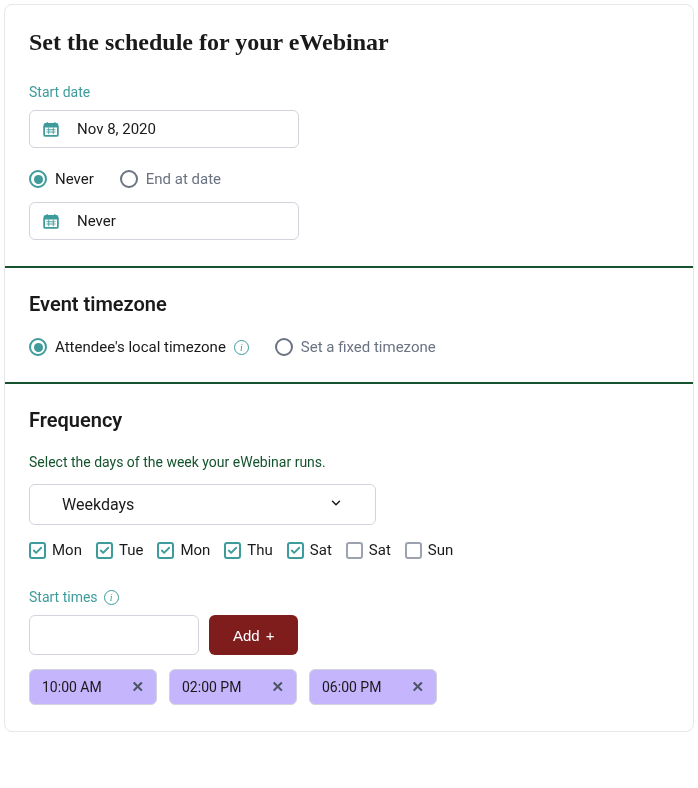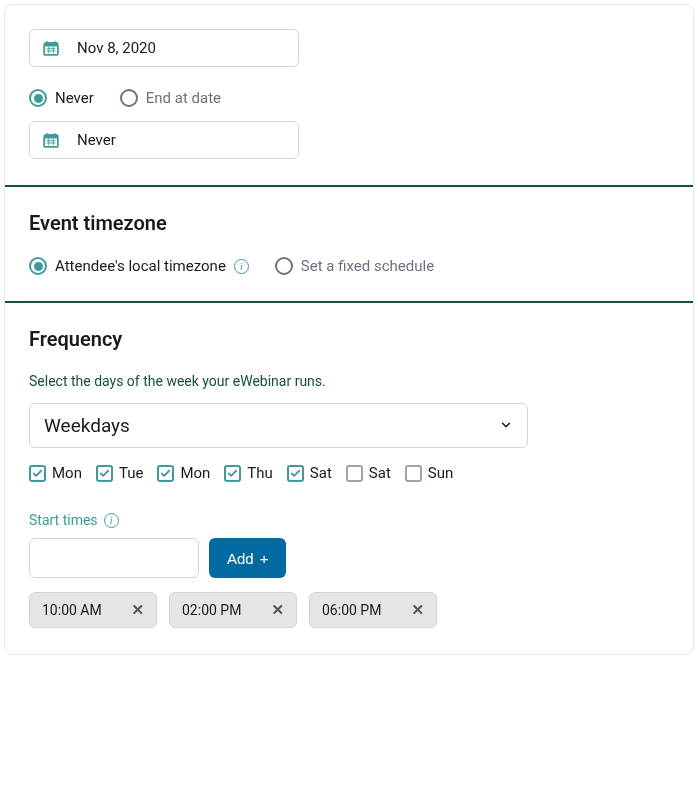--- a/index.html
+++ b/index.html
@@ -103,23 +103,23 @@
       font-size: 14px;
       color: #14532d;
       margin-bottom: 14px;
     }
     .select-input {
       display: flex;
       align-items: center;
       justify-content: space-between;
       border: 1px solid #d1d5db;
       border-radius: 6px;
-      padding: 10px 14px;
-      width: 499px;
-      font-size: 19px;
+      padding: 10px 32px;
+      width: 347px;
+      font-size: 16px;
       color: #1a1a1a;
       cursor: pointer;
       margin-bottom: 16px;
     }
     .days-row {
       display: flex;
       gap: 14px;
       align-items: center;
       flex-wrap: nowrap;
     }
@@ -152,39 +152,39 @@
     }
     .text-input {
       border: 1px solid #d1d5db;
       border-radius: 6px;
       padding: 10px 12px;
       width: 170px;
       height: 40px;
       font-size: 15px;
     }
     .add-btn {
-      background: #0369a1;
+      background: #7f1d1d;
       color: #fff;
       border: none;
       border-radius: 6px;
-      padding: 10px 18px;
+      padding: 10px 24px;
       font-size: 15px;
       cursor: pointer;
       display: flex;
       align-items: center;
       gap: 6px;
       height: 40px;
     }
     .chips {
       display: flex;
       gap: 12px;
     }
     .chip {
       border: 1px solid #d1d5db;
-      background: #e5e5e5;
+      background: #c4b5fd;
       border-radius: 6px;
       padding: 8px 12px;
       font-size: 14px;
       color: #1a1a1a;
       display: flex;
       align-items: center;
       gap: 14px;
       min-width: 128px;
       justify-content: space-between;
     }
@@ -209,21 +209,23 @@
       flex-shrink: 0;
     }
     .cal-icon svg { display:block; }
   </style>
 </head>
 <body>
 
 <div class="card">
 
   <div class="section">
-
+    <h1>Set the schedule for your eWebinar</h1>
+
+    <div class="label">Start date</div>
     <div class="date-input">
       <span class="cal-icon">
         <svg width="18" height="18" viewBox="0 0 24 24" fill="none" stroke="#3e9b9b" stroke-width="2">
           <rect x="3" y="5" width="18" height="16" rx="2" fill="#3e9b9b" stroke="#3e9b9b"></rect>
           <rect x="3" y="9" width="18" height="12" rx="0" fill="#fff"></rect>
           <line x1="6" y1="13" x2="18" y2="13" stroke="#3e9b9b" stroke-width="1.2"></line>
           <line x1="6" y1="16" x2="18" y2="16" stroke="#3e9b9b" stroke-width="1.2"></line>
           <line x1="9" y1="10" x2="9" y2="19" stroke="#3e9b9b" stroke-width="1.2"></line>
           <line x1="15" y1="10" x2="15" y2="19" stroke="#3e9b9b" stroke-width="1.2"></line>
           <line x1="7" y1="3" x2="7" y2="6" stroke="#3e9b9b" stroke-width="2"></line>
@@ -269,21 +271,21 @@
     <div class="radio-group" style="margin-bottom:0">
       <div class="radio-option">
         <span class="radio-circle">
             <span class="radio-dot"></span>
           </span>
         <span class="radio-label">Attendee's local timezone</span>
         <span class="info-icon">i</span>
       </div>
       <div class="radio-option">
         <span class="radio-circle unselected"></span>
-        <span class="radio-label muted">Set a fixed schedule</span>
+        <span class="radio-label muted">Set a fixed timezone</span>
       </div>
     </div>
   </div>
 
   <div class="section">
     <h2>Frequency</h2>
     <div class="hint">Select the days of the week your eWebinar runs.</div>
 
     <div class="select-input">
       <span>Weekdays</span>

